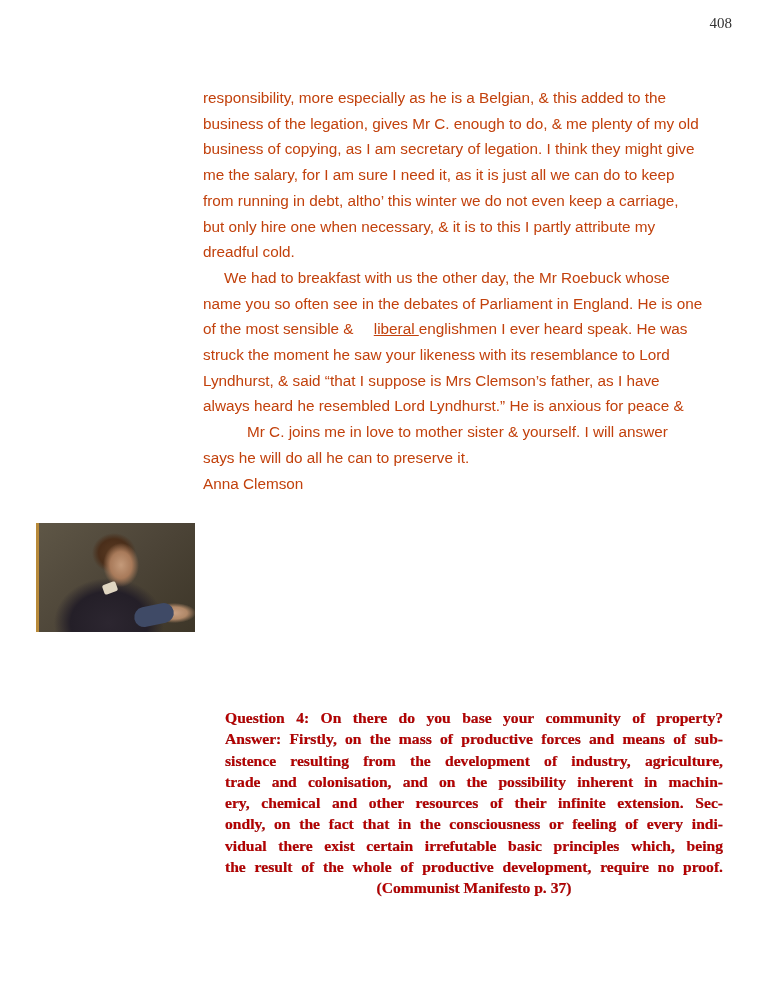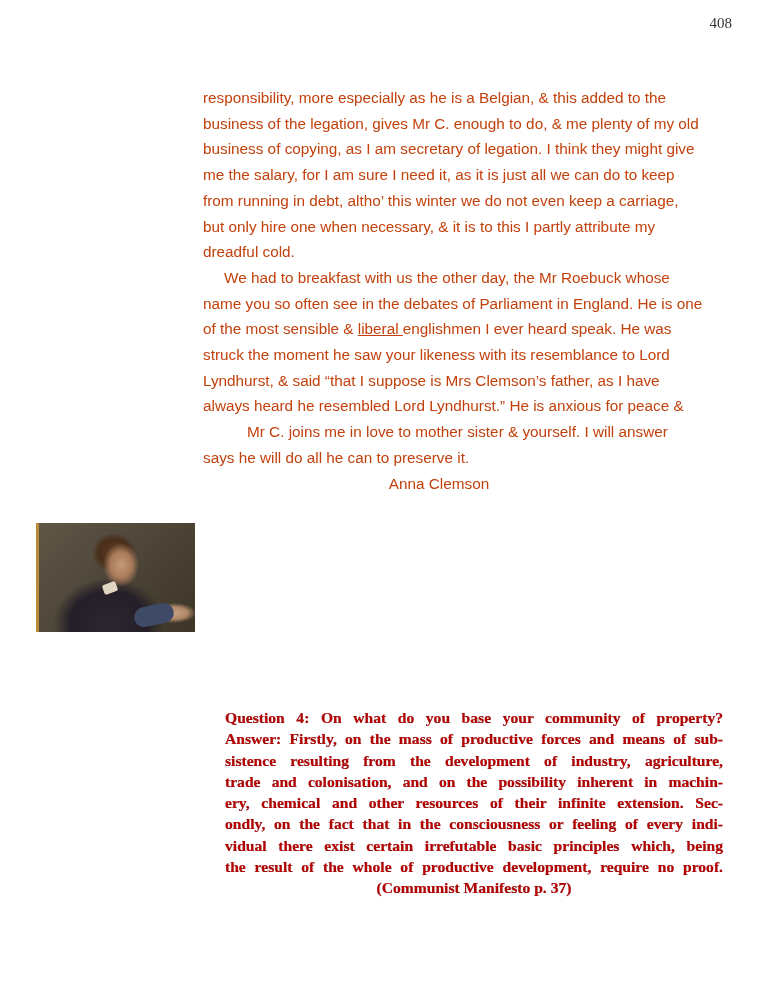--- a/index.html
+++ b/index.html
@@ -32,24 +32,24 @@
       font-size: 15.3px;
       line-height: 25.7px;
       color: #c2410c;
     }
     .letter .line {
       display: block;
       white-space: nowrap;
     }
     .letter .indent1 { padding-left: 21px; }
     .letter .indent2 { padding-left: 44px; }
-    .letter .u { text-decoration: underline; }
+    .letter .u { text-decoration: underline; margin-left: 16px; }
     .signature {
       display: block;
-      text-align: center;
+      text-align: left;
       padding-right: 58px;
       white-space: nowrap;
     }
     .portrait {
       position: absolute;
       left: 36px;
       top: 523px;
       width: 159px;
       height: 109px;
       background:
@@ -129,21 +129,21 @@
   <span class="line">says he will do all he can to preserve it.</span>
   <span class="signature">Anna Clemson</span>
 </div>
 
 <div class="portrait" title="Painted portrait of a man in dark coat pointing to the right">
   <div class="collar"></div>
   <div class="sleeve"></div>
 </div>
 
 <div class="quote">
-  <span class="qline">Question 4: On what do you base your community of property?</span>
+  <span class="qline">Question 4: On there do you base your community of property?</span>
   <span class="qline">Answer: Firstly, on the mass of productive forces and means of sub-</span>
   <span class="qline">sistence resulting from the development of industry, agriculture,</span>
   <span class="qline">trade and colonisation, and on the possibility inherent in machin-</span>
   <span class="qline">ery, chemical and other resources of their infinite extension. Sec-</span>
   <span class="qline">ondly, on the fact that in the consciousness or feeling of every indi-</span>
   <span class="qline">vidual there exist certain irrefutable basic principles which, being</span>
   <span class="qline">the result of the whole of productive development, require no proof.</span>
   <span class="citation">(Communist Manifesto p. 37)</span>
 </div>
 

